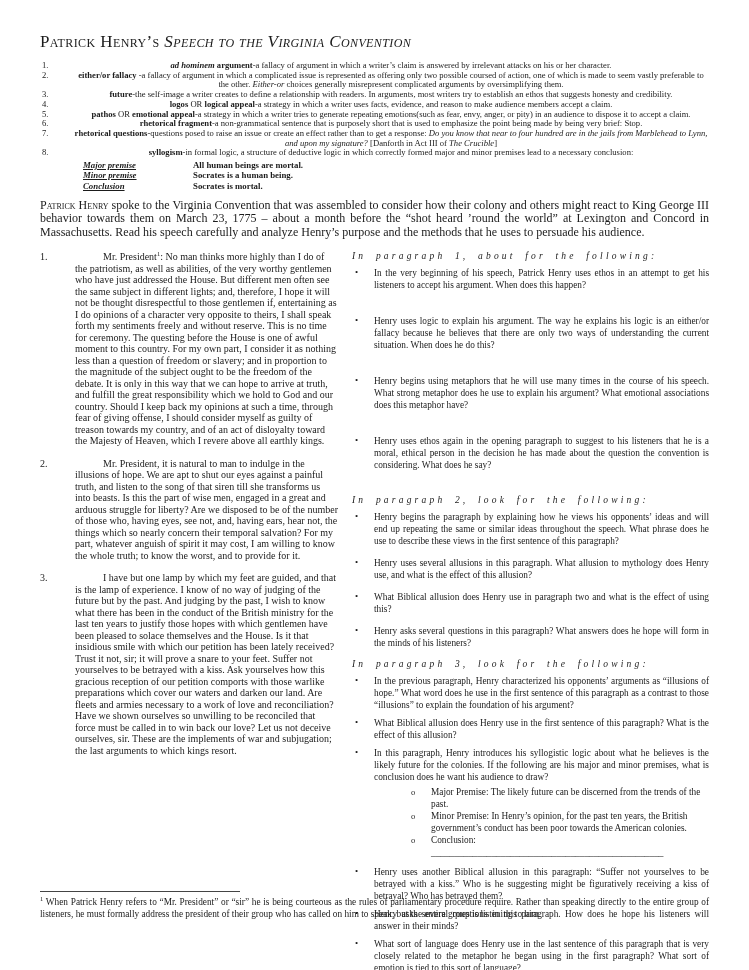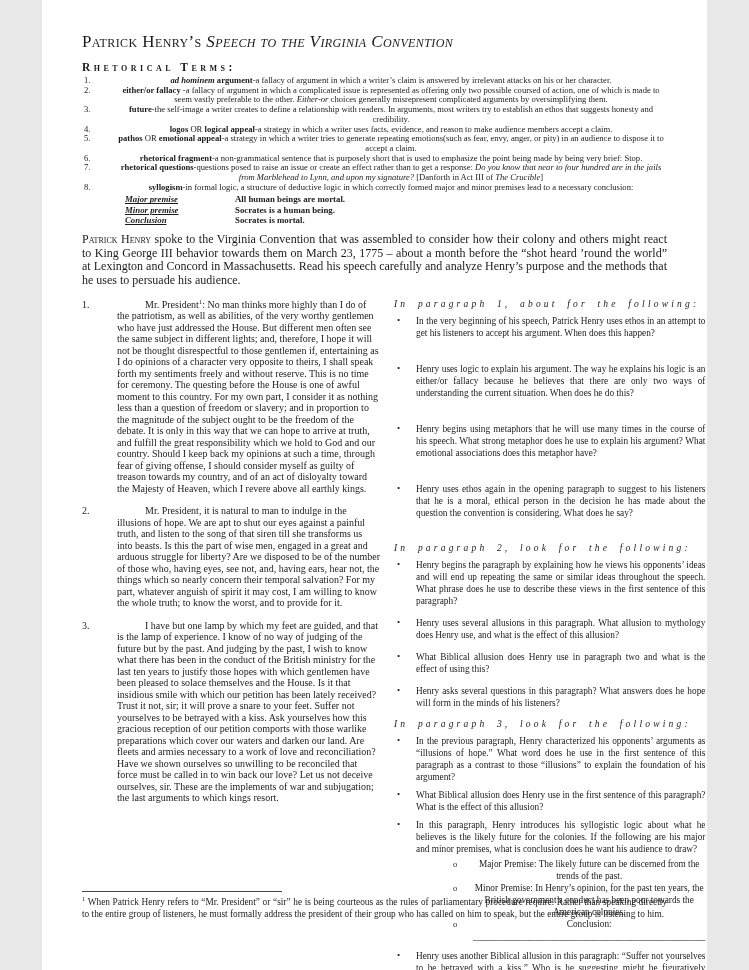--- a/index.html
+++ b/index.html
@@ -1,17 +1,17 @@
 <!DOCTYPE html>
 <html><head>
 <meta charset="utf-8">
 <style>
   html,body { margin:0; padding:0; background:#e8e8e8; }
   .page {
-    position:relative; width:665px; height:970px; margin:0 auto;
+    position:relative; width:749px; height:970px; margin:0 auto;
     background:#ffffff; color:#1b1b1b; box-sizing:border-box;
     padding:32px 40px 0 40px; overflow:hidden;
     font-family:"Liberation Serif","DejaVu Serif",serif;
   }
   
   .title { font-size:17px; font-weight:normal; margin:0 0 9px 0;
            font-variant:small-caps; letter-spacing:0.4px; }
   .title .work { font-style:italic; }
   
   .terms-heading { font-weight:bold; font-variant:small-caps; font-size:11.5px;
@@ -44,35 +44,34 @@
   .q { display:flex; }
   .q-marker { width:22px; flex:none; font-size:9px; padding-left:3px; box-sizing:border-box; }
   .q-text { flex:1; font-size:9.3px; line-height:12px; text-align:justify; }
   .s1 .q { margin-bottom:24px; }
   .s2 .q { margin-bottom:10px; }
   .s3 .q { margin-bottom:6px; }
   .sec { margin-bottom:6px; }
   .subs { margin:3px 0 2px 37px; text-indent:0; }
   .sub { display:flex; }
   .sub-marker { width:20px; flex:none; font-size:8.6px; }
-  .sub-text { flex:1; font-size:9.3px; line-height:12px; text-align:center; }
+  .sub-text { flex:1; font-size:9.3px; line-height:12px; text-align:left; }
   .blank { letter-spacing:0; }
   
   .footnote { position:absolute; left:40px; right:40px; top:891px; }
   .fn-rule { width:200px; border-top:1px solid #444; margin-bottom:4px; }
   .fn-text { font-size:9.3px; line-height:12px; text-align:justify; }
 </style>
 </head>
 <body>
 
 <div class="page">
 
   <h1 class="title"><span>Patrick Henry’s </span><span class="work">Speech to the Virginia Convention</span></h1>
 
-  <div class="terms-heading">Rhetorical Terms:</div>
 
   <div class="terms">
     <div class="term-row">
       <span class="term-num">1.</span>
       <span class="term-text"><span class="bi">ad hominem</span><span class="b"> argument</span><span>-a fallacy of argument in which a writer’s claim is answered by irrelevant attacks on his or her character.</span></span>
     </div>
     <div class="term-row">
       <span class="term-num">2.</span>
       <span class="term-text"><span class="b">either/or fallacy</span><span> -a fallacy of argument in which a complicated issue is represented as offering only two possible coursed of action, one of which is made to seem vastly preferable to the other. </span><span class="i">Either-or</span><span> choices generally misrepresent complicated arguments by oversimplifying them.</span></span>
     </div>

